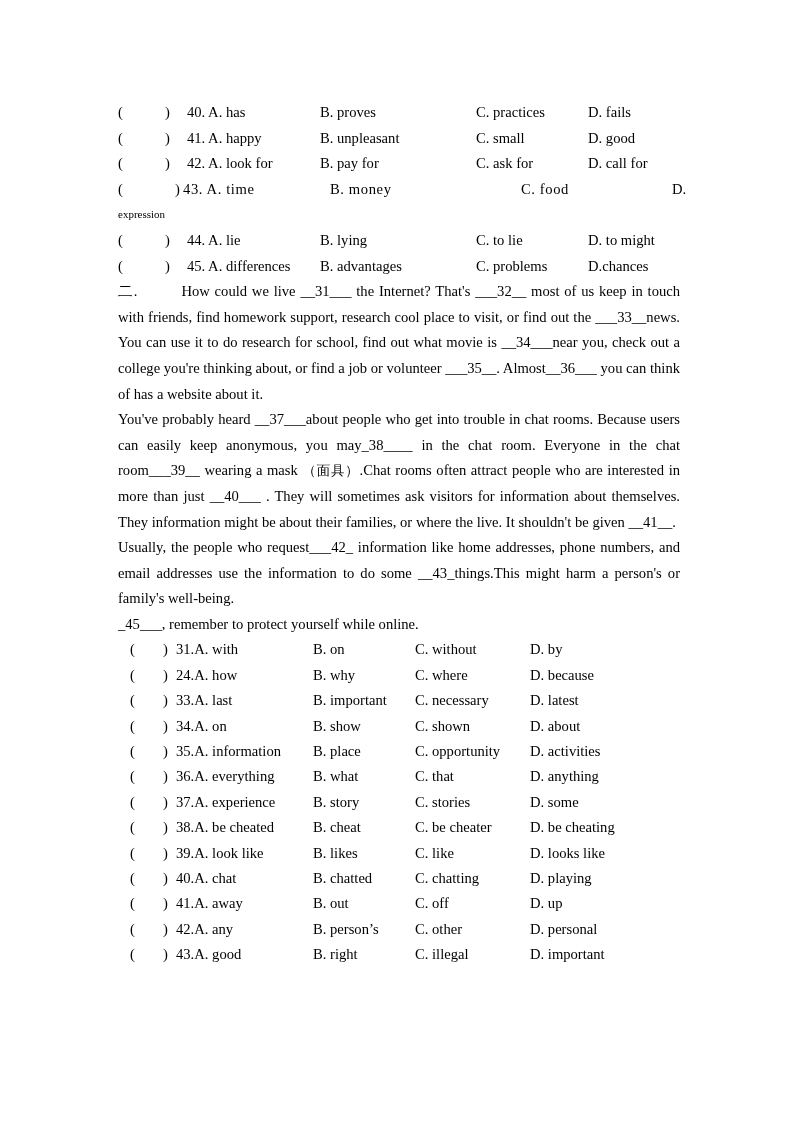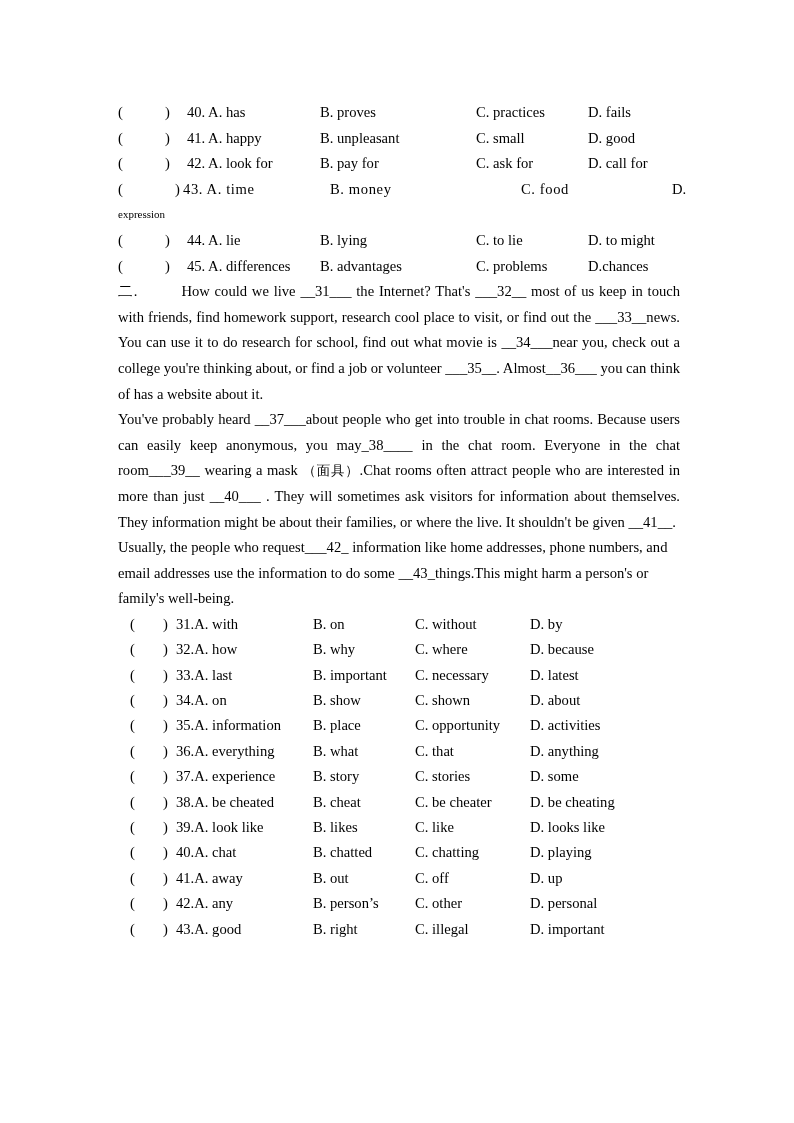--- a/index.html
+++ b/index.html
@@ -173,38 +173,39 @@
 
     <div class="passage">
 
       <p><span class="sec-label">二.</span><span class="indent-gap"></span><span>How could we live </span><span class="blank">__31___</span><span> the Internet? That's </span><span class="blank">___32__</span><span> most of us keep in touch with friends, find homework support, research cool place to visit, or find out the </span><span class="blank">___33__</span><span>news. You can use it to do research for school, find out what movie is </span><span class="blank">__34___</span><span>near you, check out a college you're thinking about, or find a job or volunteer </span><span class="blank">___35__</span><span>. Almost</span><span class="blank">__36___</span><span> you can think of has a website about it.</span></p>
 
       <p><span>You've probably heard </span><span class="blank">__37___</span><span>about people who get into trouble in chat rooms. Because users can easily keep anonymous, you may</span><span class="blank">_38____</span><span> in the chat room. Everyone in the chat room</span><span class="blank">___39__</span><span> wearing a mask </span><span class="cn">（面具）</span><span>.Chat rooms often attract people who are interested in more than just </span><span class="blank">__40___</span><span> . They will sometimes ask visitors for information about themselves. They information might be about their families, or where the live. It shouldn't be given </span><span class="blank">__41__</span><span>.</span></p>
 
       <p><span>Usually, the people who request</span><span class="blank">___42_</span><span> information like home addresses, phone numbers, and email addresses use the information to do some </span><span class="blank">__43_</span><span>things.This might harm a person's or family's well-being.</span></p>
 
 
+      <p><span class="blank">_45___</span><span>, remember to protect yourself while online.</span></p>
 
     </div>
 
     <div>
 
       <div class="mcq2-row">
         <span class="paren-open">(</span>
         <span class="paren-close">)</span>
         <span class="opt-a"><span>31.</span><span>A. with</span></span>
         <span class="opt-b">B. on</span>
         <span class="opt-c">C. without</span>
         <span class="opt-d">D. by</span>
       </div>
 
       <div class="mcq2-row">
         <span class="paren-open">(</span>
         <span class="paren-close">)</span>
-        <span class="opt-a"><span>32.</span><span>A. how</span></span>
+        <span class="opt-a"><span>24.</span><span>A. how</span></span>
         <span class="opt-b">B. why</span>
         <span class="opt-c">C. where</span>
         <span class="opt-d">D. because</span>
       </div>
 
       <div class="mcq2-row">
         <span class="paren-open">(</span>
         <span class="paren-close">)</span>
         <span class="opt-a"><span>33.</span><span>A. last</span></span>
         <span class="opt-b">B. important</span>

